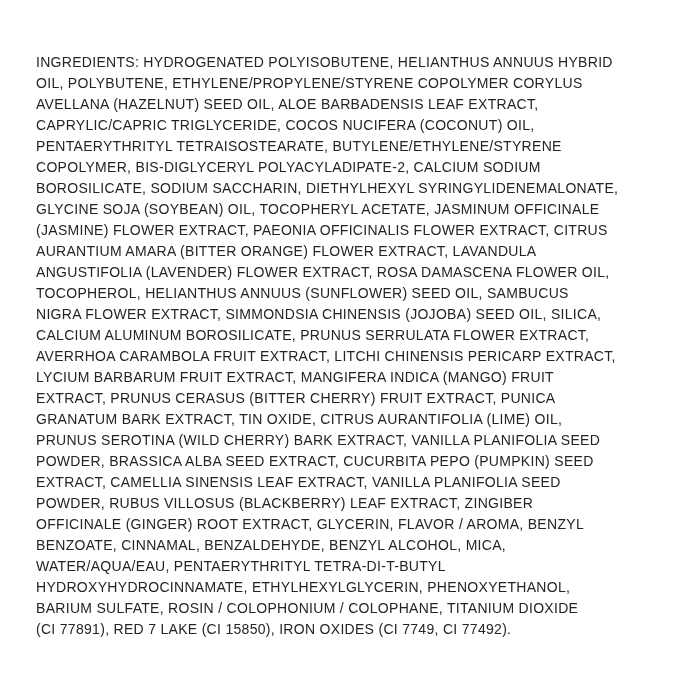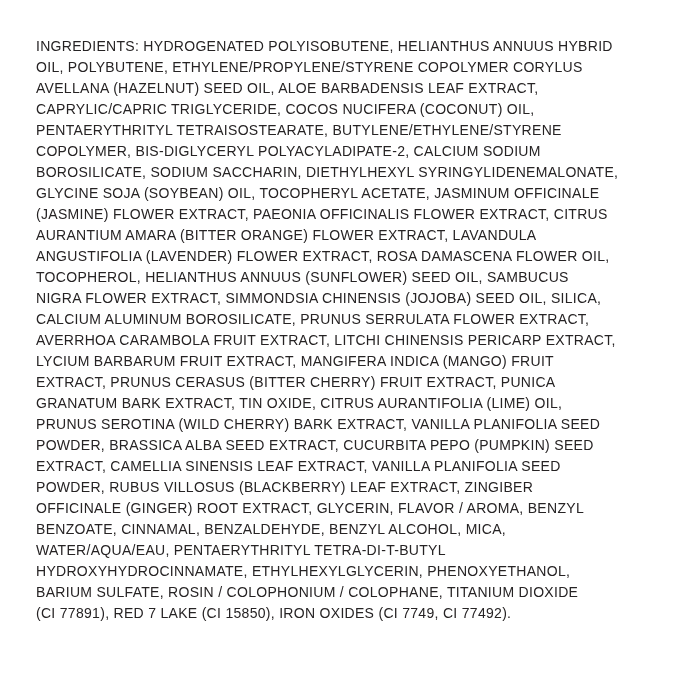--- a/index.html
+++ b/index.html
@@ -9,21 +9,21 @@
   }
   .canvas {
     position: relative;
     width: 679px;
     height: 679px;
     background: #ffffff;
     overflow: hidden;
   }
   .label-panel {
     position: absolute;
-    top: 36px;
+    top: 52px;
     left: 36px;
     right: 24px;
   }
   .ingredients-text {
     margin: 0;
     font-family: "Liberation Sans", "DejaVu Sans", sans-serif;
     font-size: 14px;
     line-height: 21px;
     font-weight: 400;
     letter-spacing: 0.3px;

